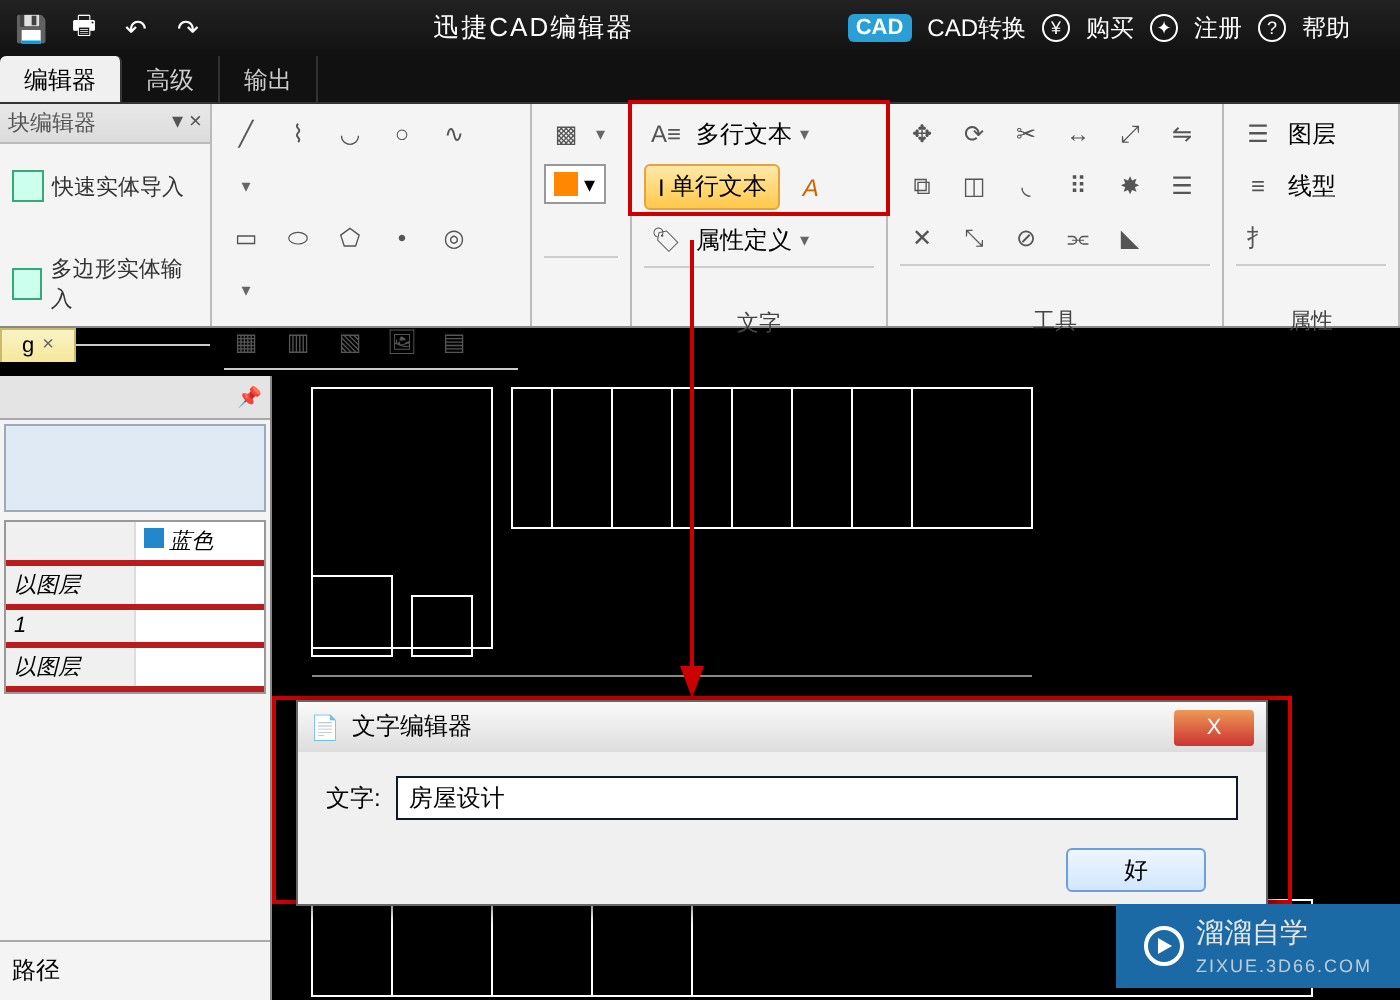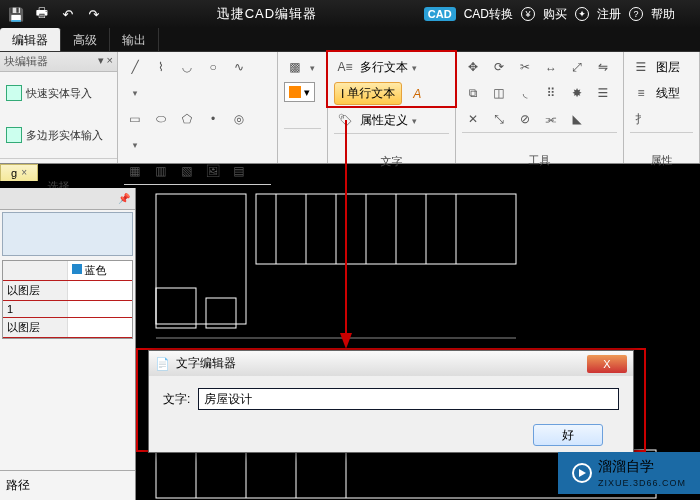--- a/index.html
+++ b/index.html
@@ -23,41 +23,41 @@
 .panel .row { display: flex; gap: 4px; align-items: center; flex-wrap: wrap; }
 .panel .label { text-align: center; font-size: 11px; color: #444; padding-top: 20px; border-top: 1px solid #ccc; margin-top: 2px; }
 .tbtn { width: 22px; height: 22px; border: 1px solid transparent; display: inline-flex; align-items: center; justify-content: center; font-size: 12px; color: #555; }
 .combo { height: 20px; border: 1px solid #999; background: #fff; display: inline-flex; align-items: center; padding: 0 4px; font-size: 11px; gap: 3px; }
 .highlight-btn { background: linear-gradient(#ffe9a8,#ffc94a); border: 1px solid #e6a23c; border-radius: 3px; padding: 2px 6px; font-size: 12px; display: inline-flex; align-items: center; gap: 3px; }
 .redbox { position: absolute; border: 2px solid #c00; pointer-events: none; }
 .panel-head { font-size: 11px; color: #555; padding: 2px 4px; background: linear-gradient(#e8e8e8,#dcdcdc); border-bottom: 1px solid #bbb; display: flex; justify-content: space-between; }
 .panel-row { font-size: 11px; color: #333; padding: 13px 6px; display: flex; align-items: center; gap: 4px; }
 .side { width: 136px; background: #f4f4f4; border-right: 1px solid #888; display: flex; flex-direction: column; }
 .prop-grid { background: #fff; border: 1px solid #999; margin: 2px; }
-.prop-row { display: flex; font-size: 11px; border-bottom: 1px solid #b91c1c; }
+.prop-row { display: flex; font-size: 11px; border-bottom: 3px solid #b91c1c; font-style: italic; }
 .prop-row .k { width: 50%; padding: 2px 4px; background: #f0f0f0; border-right: 1px solid #ddd; }
 .prop-row .v { width: 50%; padding: 2px 4px; }
 .doc-tab { background: linear-gradient(#faf3c7,#f5e89a); border: 1px solid #c9bb6a; border-bottom: none; padding: 2px 10px; font-size: 11px; display: inline-flex; gap: 4px; position: absolute; left: 0; top: 164px; }
 
 .canvas { position: absolute; left: 136px; top: 188px; right: 0; bottom: 0; background: #000; }
 .drawing { position: absolute; inset: 0; }
 .drawing line { stroke: #fff; stroke-width: 1; }
 .drawing .dim { stroke: #888; }
 .drawing rect { fill: none; stroke: #fff; }
 
 .dialog { position: absolute; left: 148px; top: 350px; width: 486px; background: #f0f0f0; border: 1px solid #666; box-shadow: 2px 2px 8px rgba(0,0,0,.6); }
 .dialog .dtitle { background: linear-gradient(#fafafa,#ddd); padding: 4px 6px; font-size: 12px; display: flex; align-items: center; gap: 6px; }
 .dialog .dclose { position: absolute; right: 6px; top: 4px; width: 40px; height: 18px; background: linear-gradient(#e95,#c33); border-radius: 2px; color: #fff; text-align: center; font-size: 11px; line-height: 18px; }
 .dialog .body { padding: 12px 14px; display: flex; align-items: center; gap: 8px; font-size: 12px; }
 .dialog input { flex: 1; border: 1px solid #0f172a; padding: 3px 5px; font-size: 12px; }
 .dialog .ok { position: absolute; right: 30px; bottom: 6px; width: 70px; height: 22px; background: linear-gradient(#eef6ff,#d2e6ff); border: 1px solid #6ca0dc; border-radius: 3px; text-align: center; font-size: 12px; line-height: 20px; }
 
 .arrow-svg { position: absolute; pointer-events: none; }
 
-.watermark { position: absolute; right: 0; bottom: 6px; background: #1b6aa5; color: #000000; padding: 6px 14px; font-size: 14px; display: flex; align-items: center; gap: 6px; }
+.watermark { position: absolute; right: 0; bottom: 6px; background: #1b6aa5; color: #e5e5e5; padding: 6px 14px; font-size: 14px; display: flex; align-items: center; gap: 6px; }
 .play { width: 20px; height: 20px; border: 2px solid #fff; border-radius: 50%; display: inline-flex; align-items: center; justify-content: center; }
 .play::after { content: ""; border-left: 7px solid #fff; border-top: 4px solid transparent; border-bottom: 4px solid transparent; margin-left: 2px; }
 .wm-sub { font-size: 9px; opacity: .8; margin-top: 2px; letter-spacing: 1px; }
 
 .ic { width: 16px; height: 16px; display: inline-block; }
 .sq { border: 1px solid #3a7; background: #cfe; }
 .bluesq { background: #28c; }
 .tri::before { content: "▾"; font-size: 9px; color: #666; }
 .mini { font-size: 10px; color: #666; }
 </style>
@@ -85,21 +85,21 @@
 </div>
 
 <div class="tabs">
   <div class="tab active">编辑器</div>
   <div class="tab">高级</div>
   <div class="tab">输出</div>
 </div>
 
 <div class="ribbon">
 
-  <div class="panel" style="width:118px;padding:0">
+  <div class="panel" style="width:106px;padding:0">
     <div class="panel-head">
       <span>块编辑器</span>
         <span>▾ ×</span>
     </div>
     <div class="panel-row">
         <span class="ic sq"></span>
         <span>快速实体导入</span>
       </div>
     <div class="panel-row">
         <span class="ic sq"></span>

